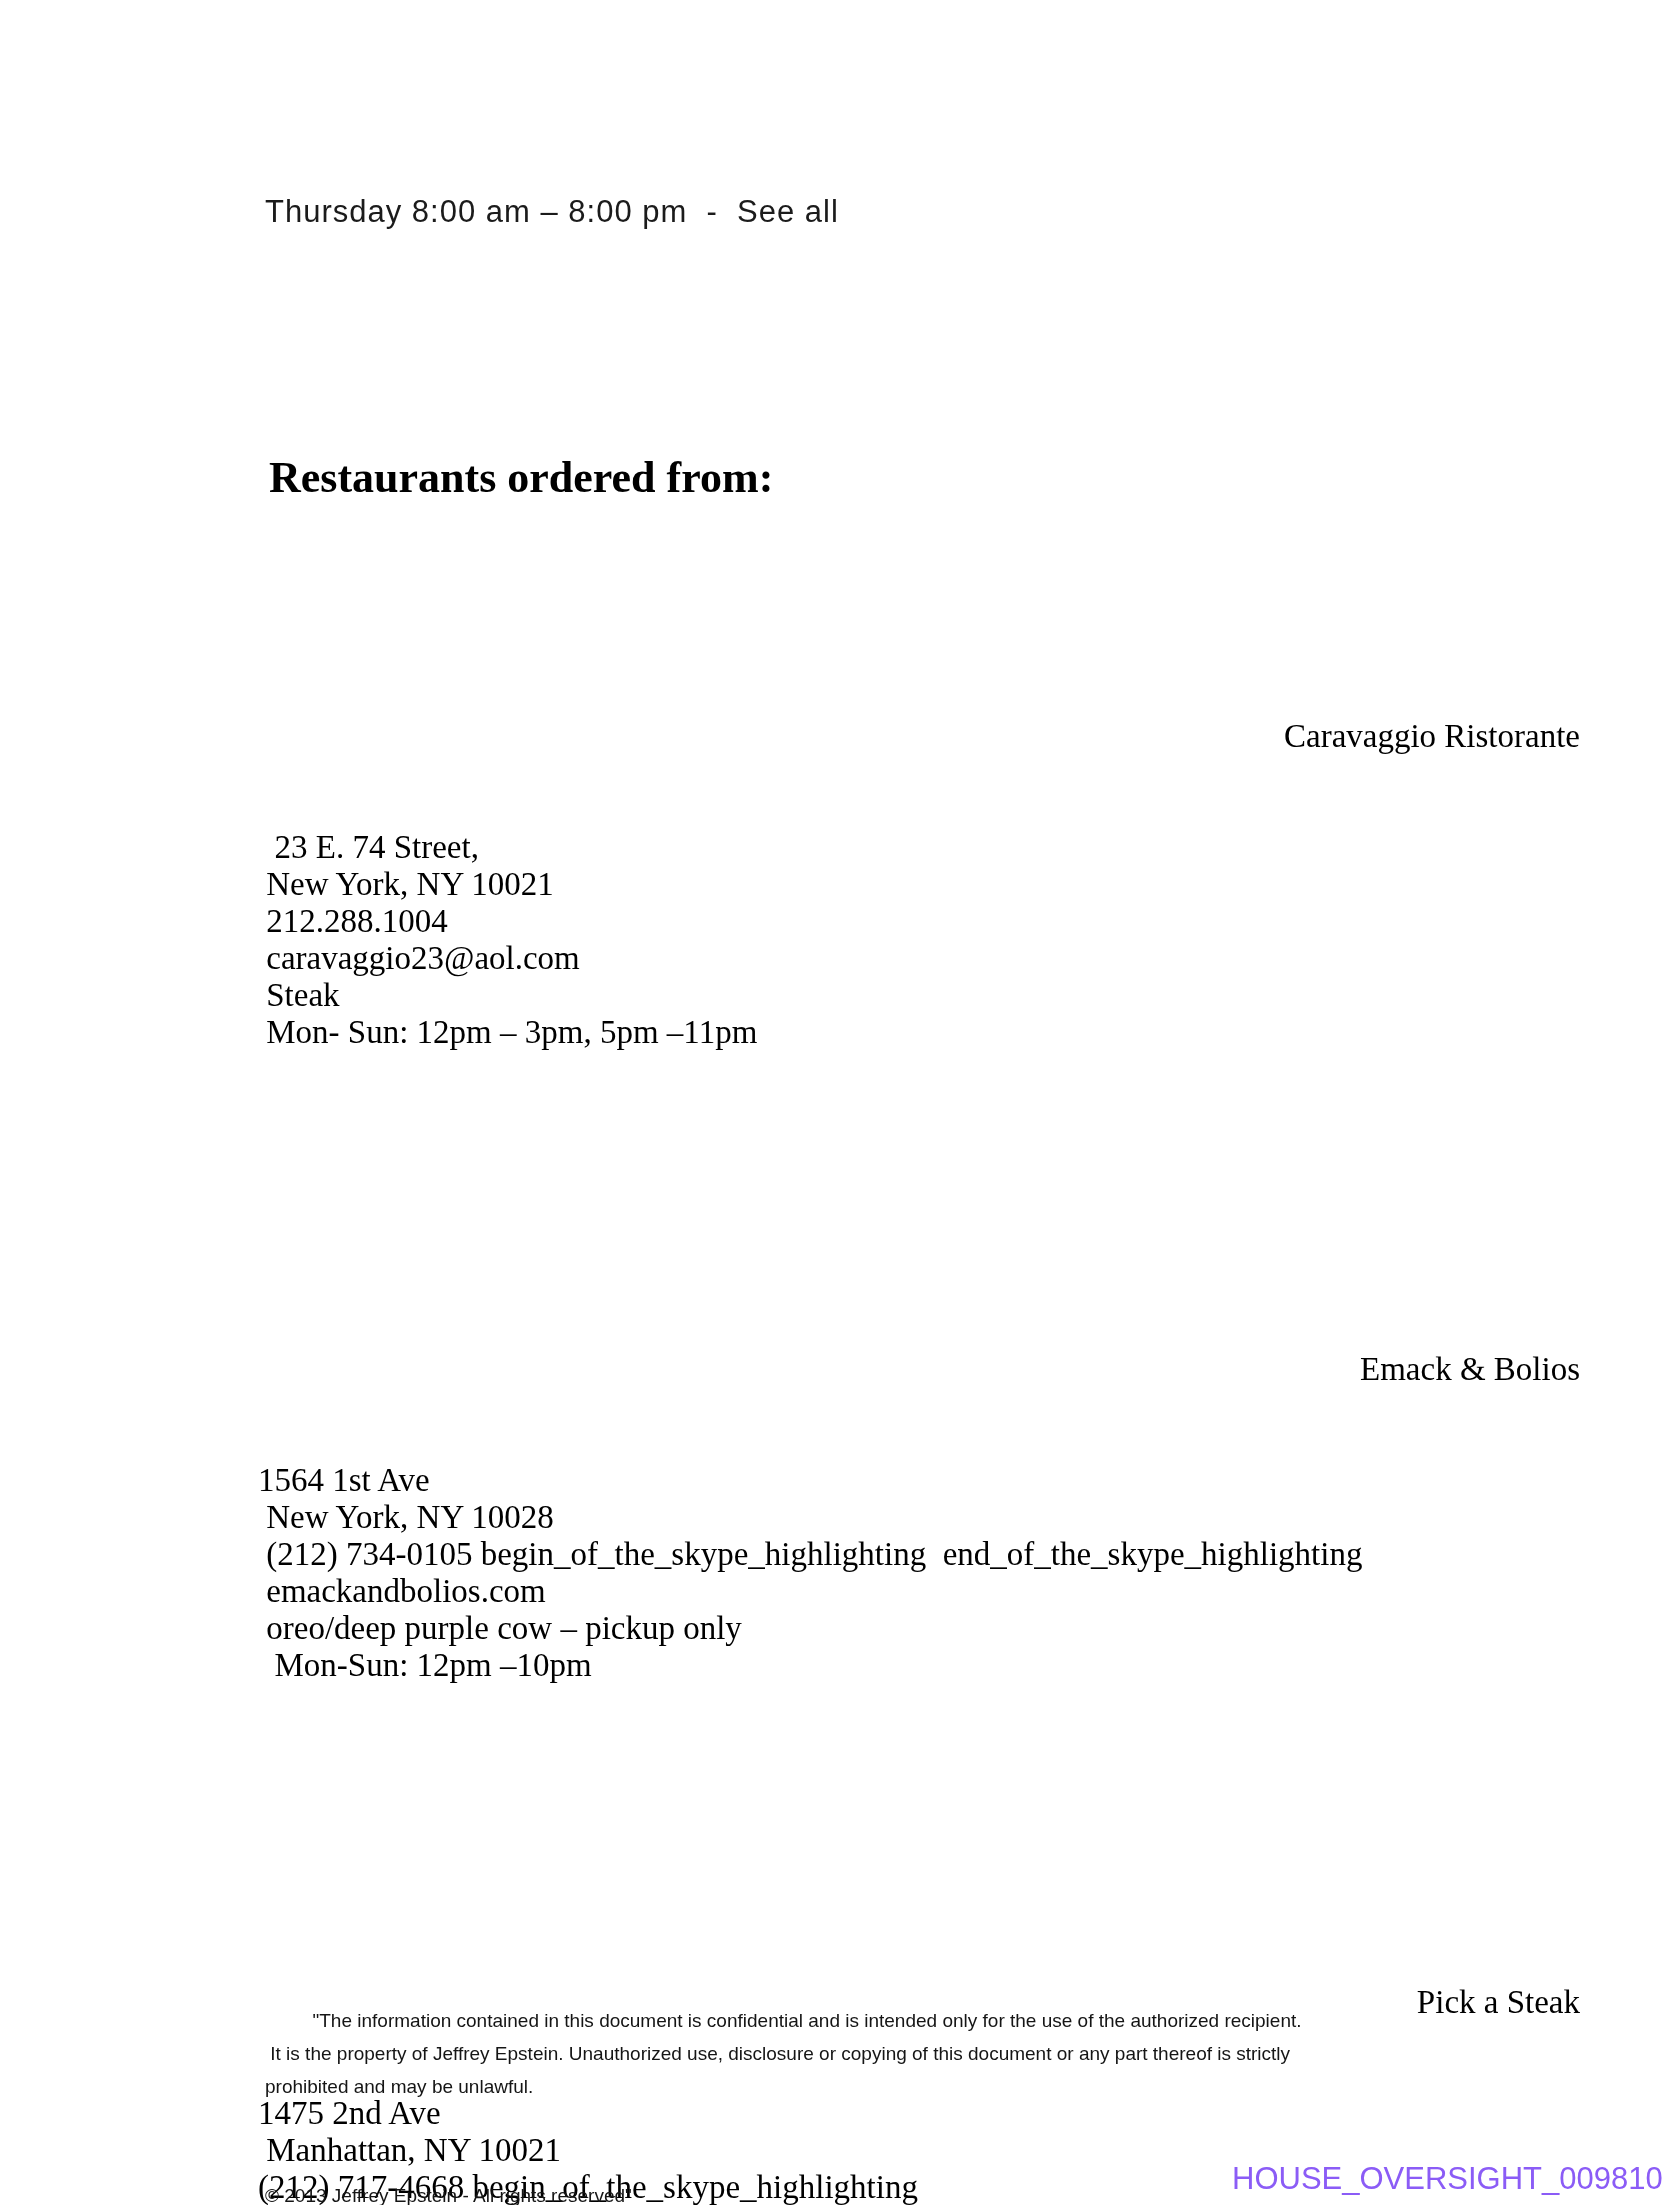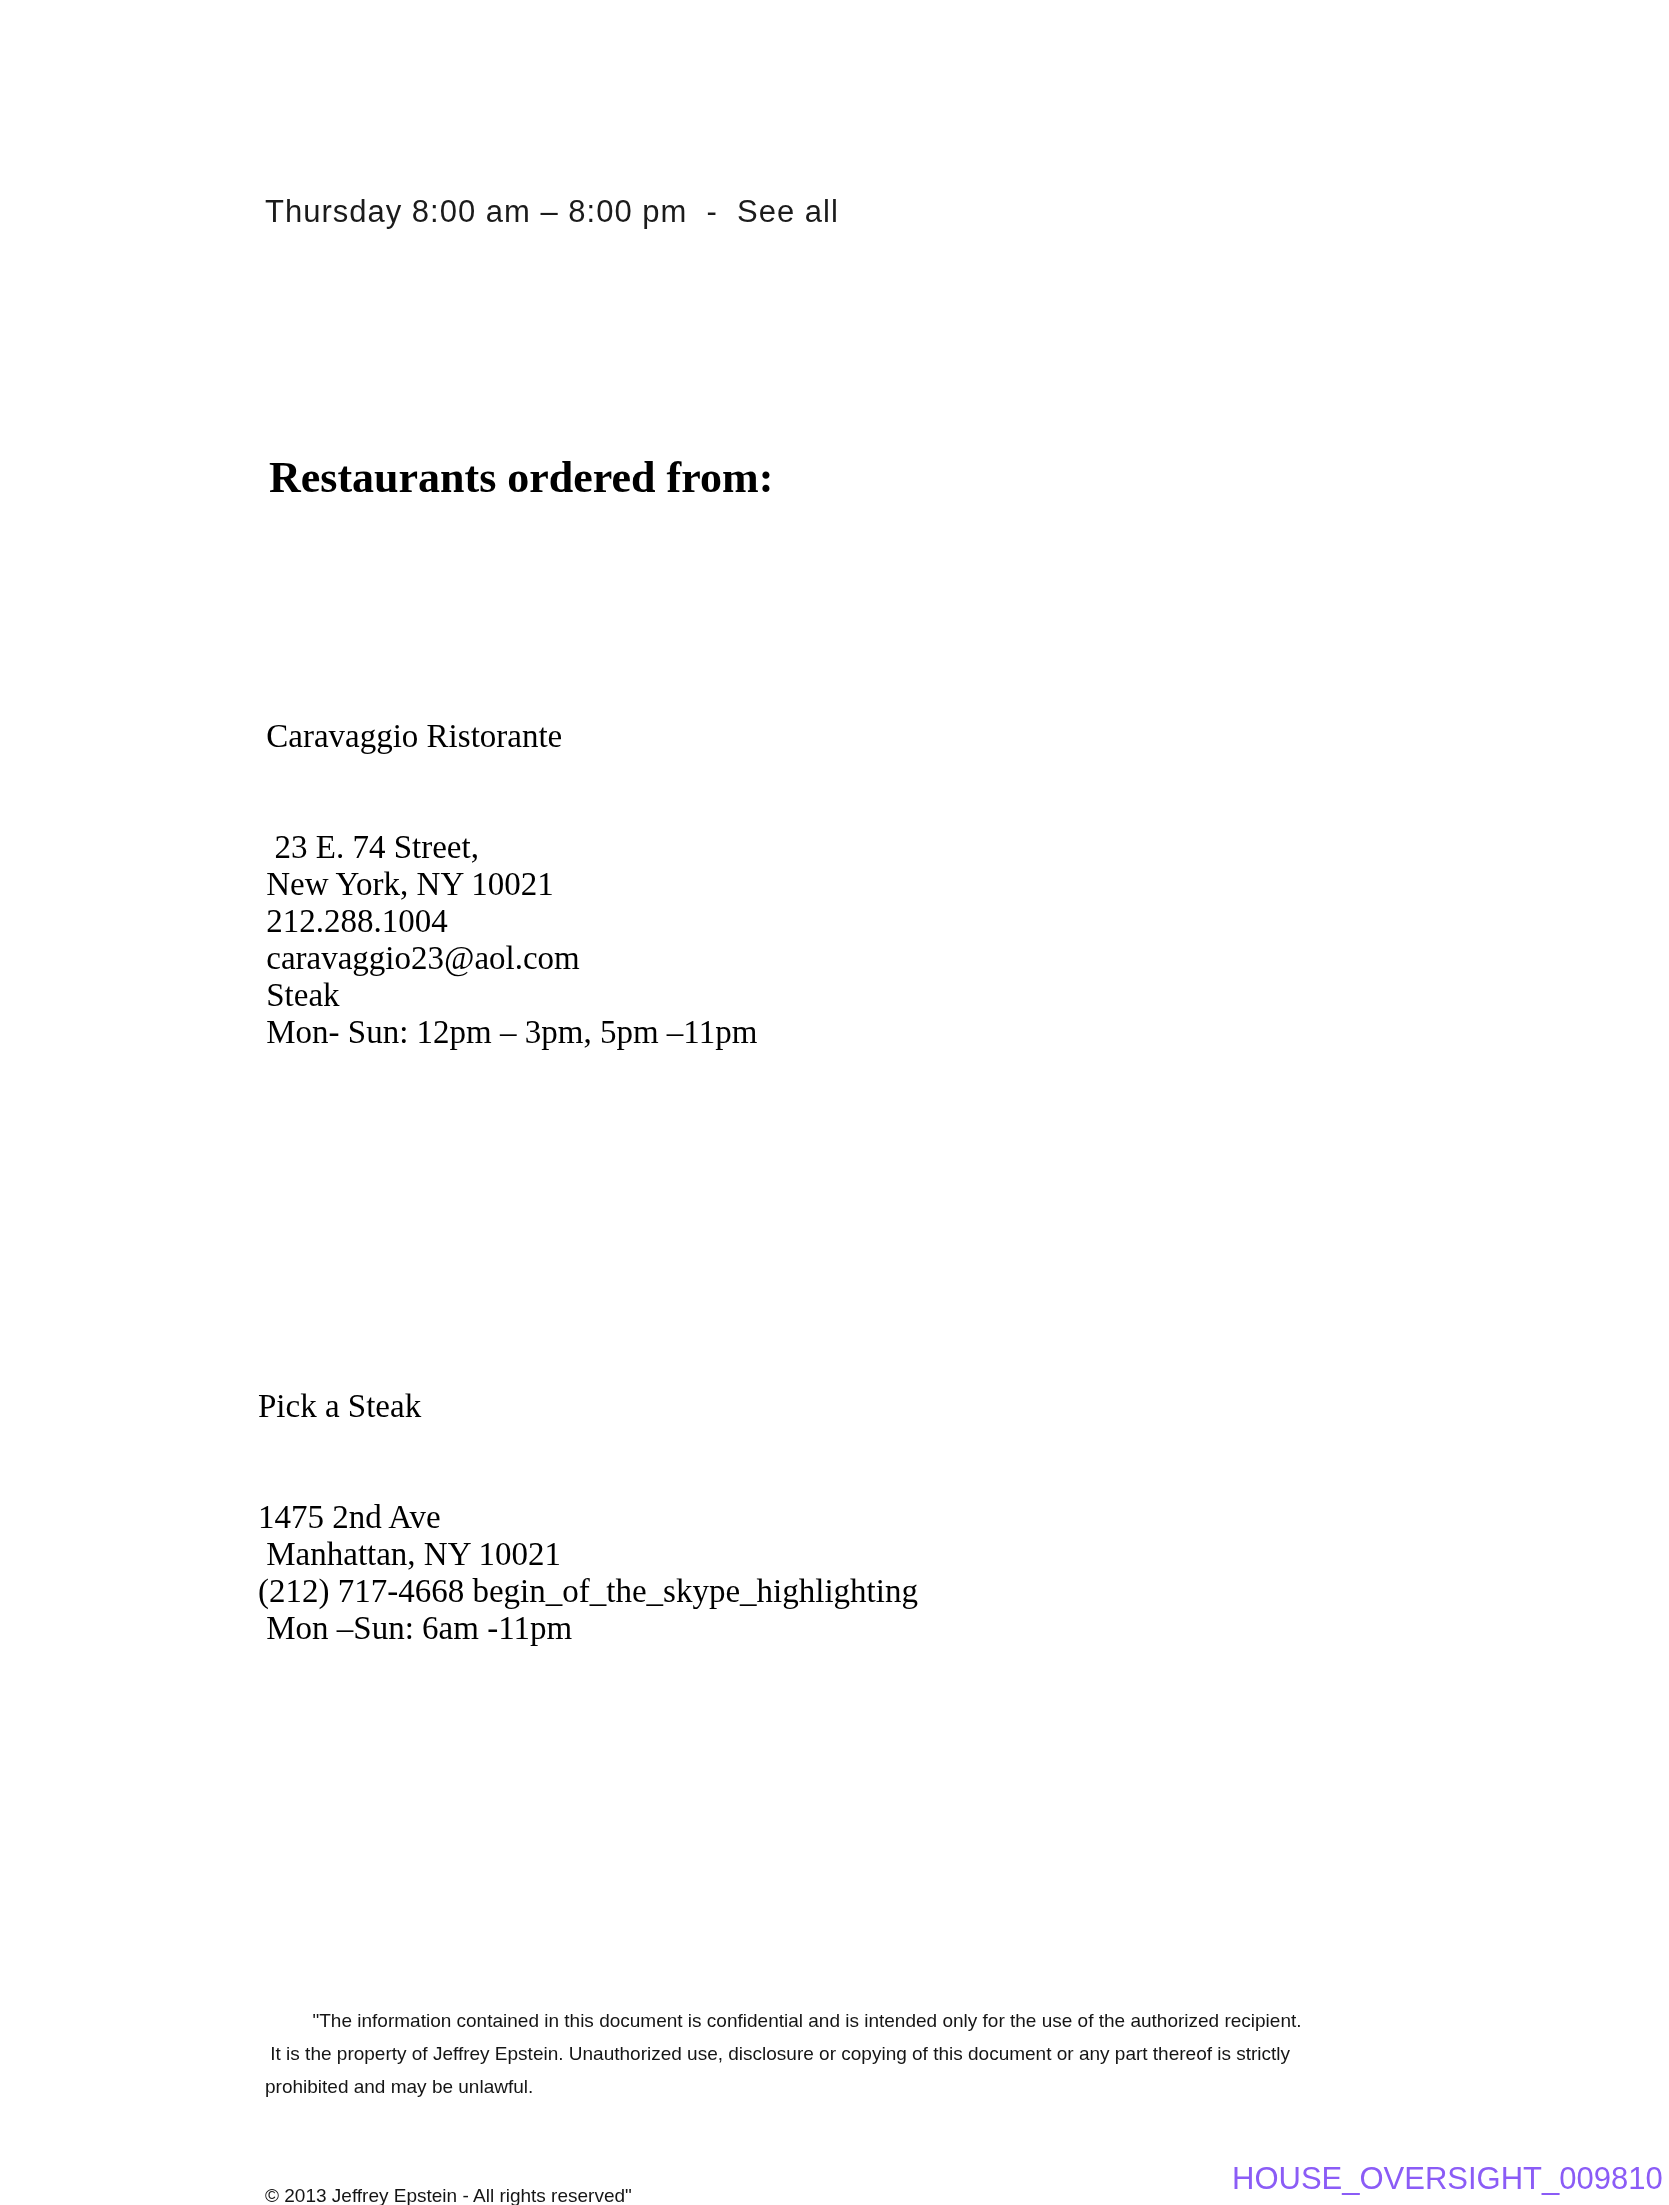--- a/index.html
+++ b/index.html
@@ -39,21 +39,21 @@
     color: #000000;
   }
   .section-title {
     font-size: 44px;
     line-height: 37px;
     font-weight: 700;
     margin: 0 0 37px 0;
   }
   .restaurant { margin: 0; }
   .restaurant + .restaurant { margin-top: 41px; }
-  .r-name { margin: 0; }
+  .r-name { margin: 0; text-align: right; }
   .r-lines { margin: 0; }
   .footer {
     position: absolute;
     left: 245px;
     top: 1938px;
     width: 1178px;
     font-family: "Liberation Sans", sans-serif;
     font-size: 19px;
     line-height: 33px;
     color: #151515;
@@ -87,20 +87,29 @@
     <div class="restaurant">
       <div class="r-name"> Caravaggio Ristorante</div>
       <div class="r-lines">  23 E. 74 Street,
  New York, NY 10021
  212.288.1004
  caravaggio23@aol.com
  Steak
  Mon- Sun: 12pm – 3pm, 5pm –11pm</div>
     </div>
 
+    <div class="restaurant">
+      <div class="r-name"> Emack &amp; Bolios</div>
+      <div class="r-lines">1564 1st Ave
+ New York, NY 10028
+ (212) 734-0105 begin_of_the_skype_highlighting  end_of_the_skype_highlighting
+ emackandbolios.com
+ oreo/deep purple cow – pickup only
+  Mon-Sun: 12pm –10pm</div>
+    </div>
 
     <div class="restaurant">
       <div class="r-name">Pick a Steak</div>
       <div class="r-lines">1475 2nd Ave
  Manhattan, NY 10021
 (212) 717-4668 begin_of_the_skype_highlighting
  Mon –Sun: 6am -11pm</div>
     </div>
 
     

